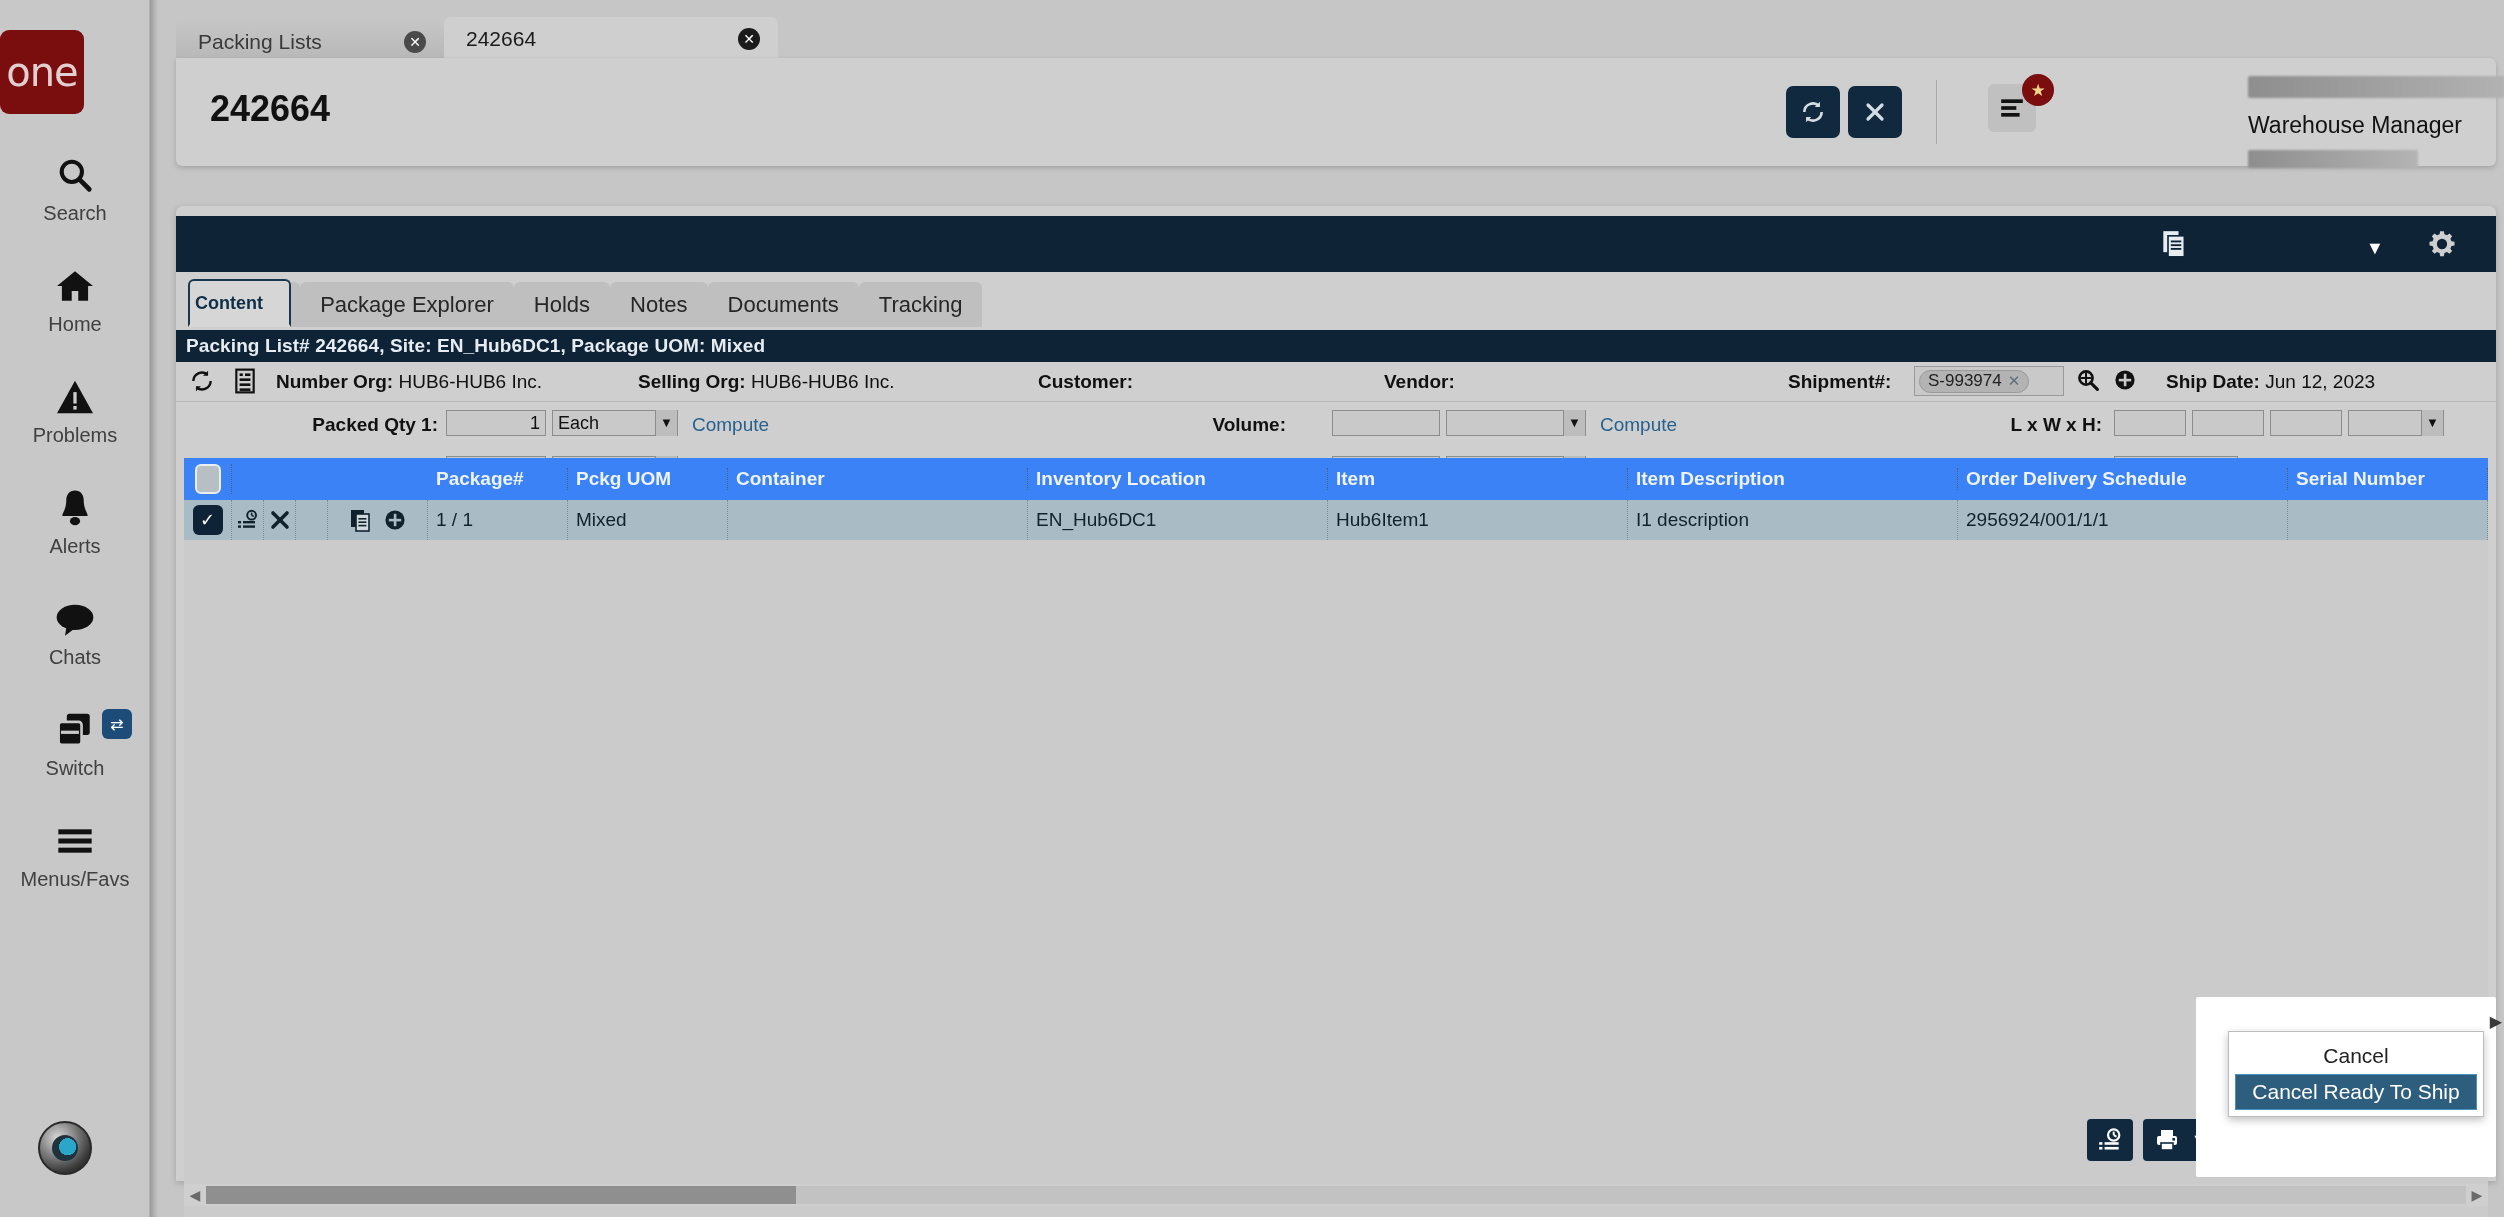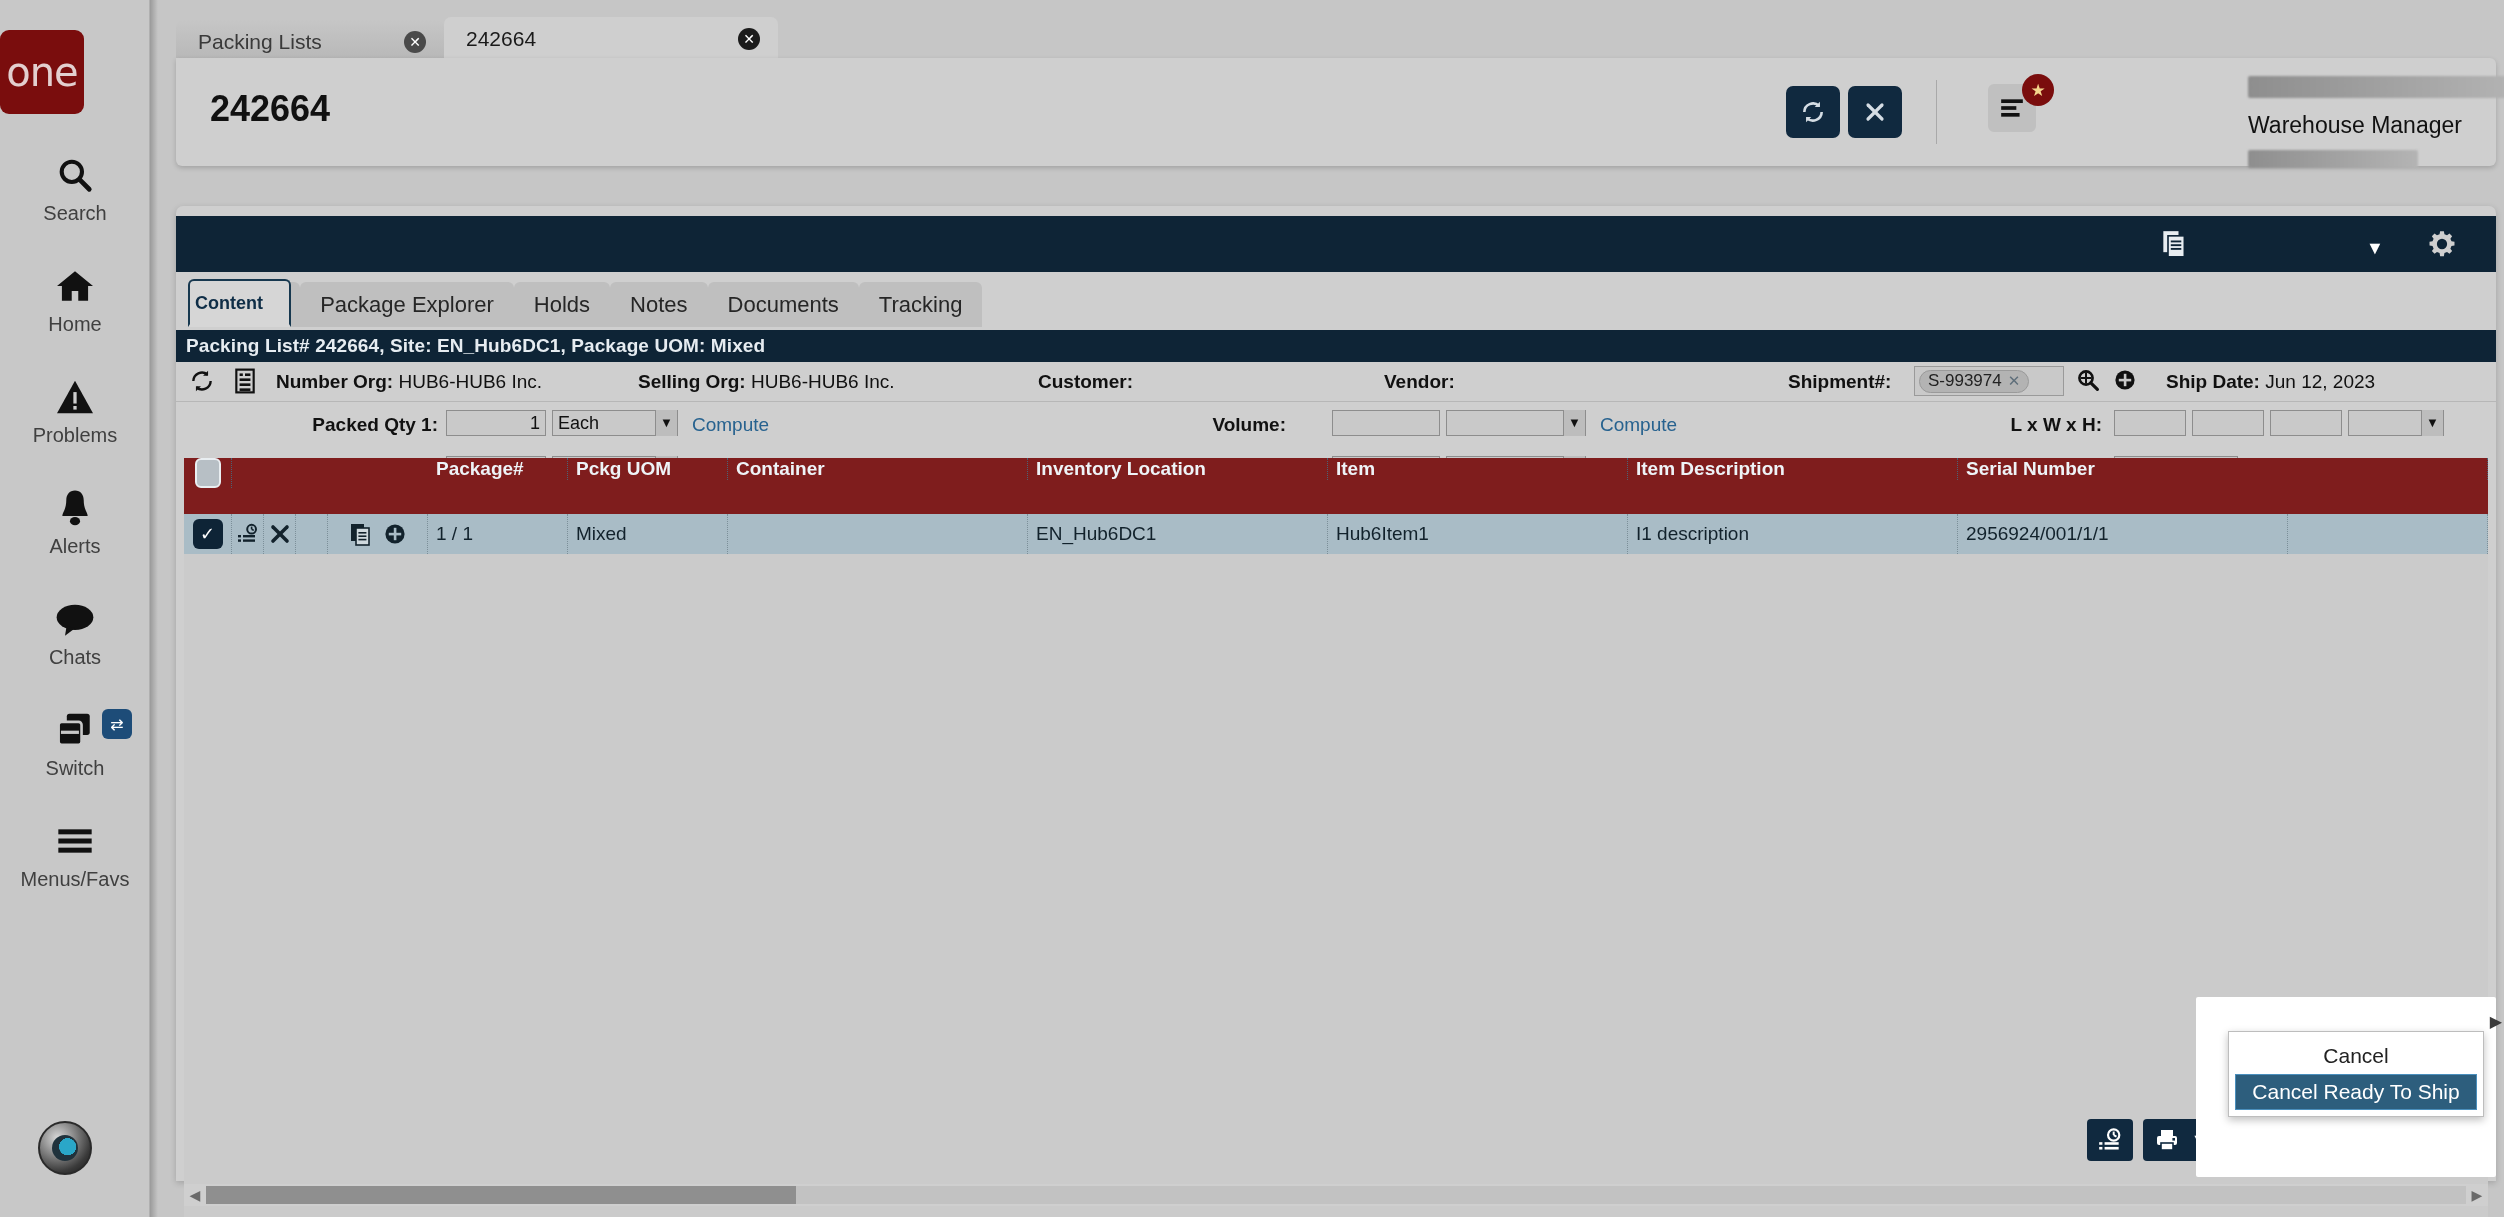--- a/index.html
+++ b/index.html
@@ -163,21 +163,21 @@
     display:flex; align-items:center; padding-left: 4px;
   }
   .chip {
     height: 23px; border-radius: 12px; background:#b3b3b3; border:1px solid #9a9a9a;
     display:flex; align-items:center; gap:6px; padding: 0 8px; font-size:17px; color:#222;
   }
   .chip .cx { color:#5e6e7a; font-size:15px; cursor:pointer; }
 
   
   #grid { position:absolute; left: 8px; top: 252px; width: 2304px; height: 790px; }
-  #gridhead { height: 56px; background:#7f1d1d; display:flex; align-items:flex-start; }
+  #gridhead { height: 42px; background:#3b82f6; display:flex; align-items:center; }
   .gh {
     color:#eef3f7; font-size: 19px; font-weight:bold; display:flex;align-items:center;
     padding-left: 8px; border-right: 1px dotted #4b6275;
   }
   #gridrow { height: 40px; background:#a9bcc6; display:flex; align-items:stretch; }
   .gc {
     font-size: 19px; color:#12222c; display:flex;align-items:center; padding-left: 8px;
     border-right: 1px dotted #7c8f99;
   }
   .gc.icons { gap: 10px; padding-left: 0; justify-content:center; }
@@ -529,20 +529,21 @@
       <div class="gh" style="width:32px;"></div>
       <div class="gh" style="width:32px;"></div>
       <div class="gh" style="width:32px;"></div>
       <div class="gh" style="width:100px;"></div>
       <div class="gh" style="width:140px;">Package#</div>
       <div class="gh" style="width:160px;">Pckg UOM</div>
       <div class="gh" style="width:300px;">Container</div>
       <div class="gh" style="width:300px;">Inventory Location</div>
       <div class="gh" style="width:300px;">Item</div>
       <div class="gh" style="width:330px;">Item Description</div>
+      <div class="gh" style="width:330px;">Order Delivery Schedule</div>
       <div class="gh" style="flex:1;">Serial Number</div>
     </div>
 
     <div id="gridrow">
       <div class="gc icons" style="width:48px;">
         <div id="rowcheck">✓</div>
       </div>
       <div class="gc icons" style="width:32px;">
         <svg width="22" height="22" viewBox="0 0 22 22">
             <circle cx="14.6" cy="6.2" r="4.4" fill="none" stroke="#12222c" stroke-width="2"></circle>

